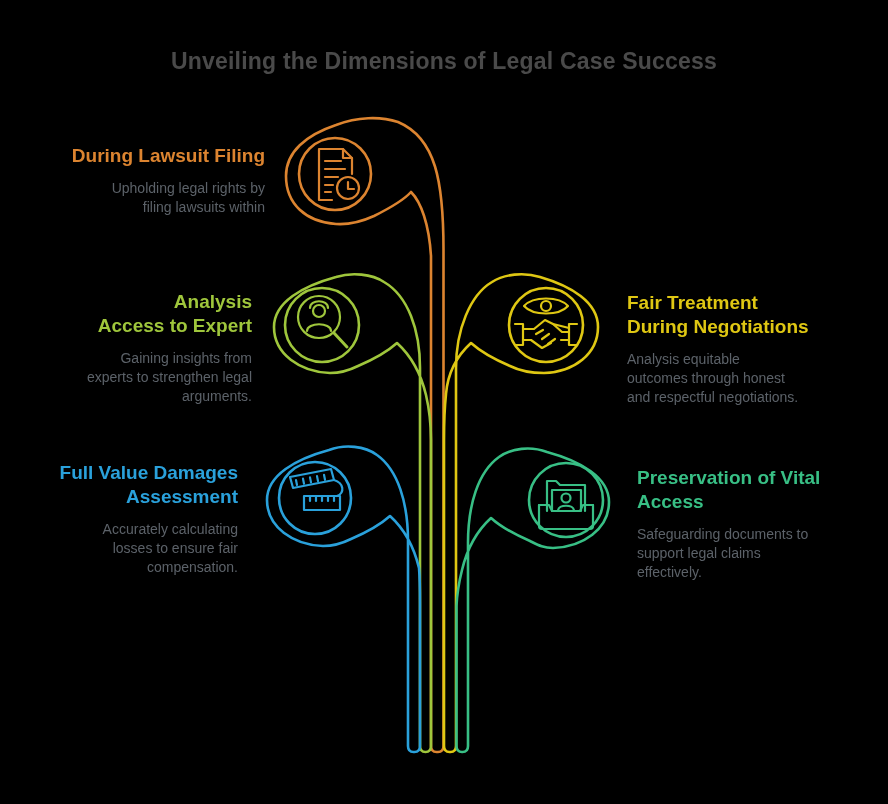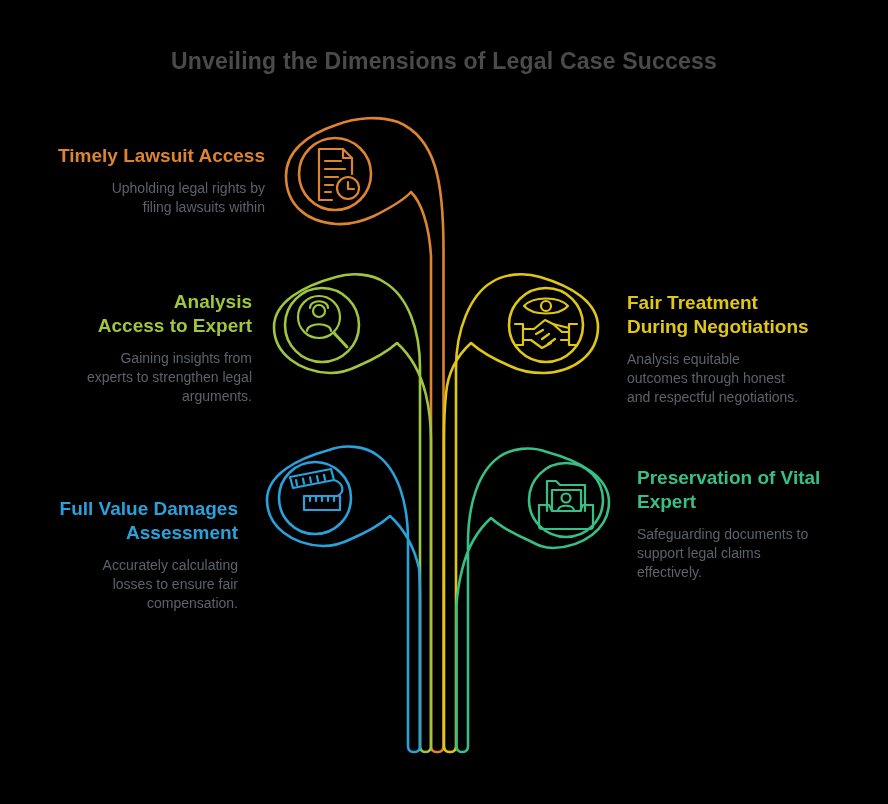--- a/index.html
+++ b/index.html
@@ -136,21 +136,21 @@
         <circle cx="566" cy="498" r="4.5"></circle>
         <path d="M 558,511 C 558,504 574,504 574,511"></path>
         <path d="M 539,505 L 539,526 Q 539,529 542,529 L 590,529 Q 593,529 593,526 L 593,505"></path>
         <path d="M 539,505 L 549,505 L 552,511 L 580,511 L 583,505 L 593,505"></path>
       </g>
     </g>
   </svg>
 
   <div class="branch-text" id="b1">
     <div class="b-title" style="color: rgb(220, 132, 48);">
-      <div>Timely Lawsuit Access</div>
+      <div>During Lawsuit Filing</div>
     </div>
     <div class="b-desc" style="color: rgb(92, 98, 105);">
       <div>Upholding legal rights by</div>
       <div>filing lawsuits within</div>
     </div>
   </div>
 
   <div class="branch-text" id="b2">
     <div class="b-title" style="color: rgb(159, 198, 60);">
       <div>Analysis</div>
@@ -169,35 +169,35 @@
       <div>During Negotiations</div>
     </div>
     <div class="b-desc" style="color: rgb(92, 98, 105);">
       <div>Analysis equitable</div>
       <div>outcomes through honest</div>
       <div>and respectful negotiations.</div>
     </div>
   </div>
 
   <div class="branch-text" id="b4">
-    <div class="b-title" style="color: rgb(42, 161, 219); margin-top: 36px;">
+    <div class="b-title" style="color: rgb(42, 161, 219);">
       <div>Full Value Damages</div>
       <div>Assessment</div>
     </div>
     <div class="b-desc" style="color: rgb(92, 98, 105);">
       <div>Accurately calculating</div>
       <div>losses to ensure fair</div>
       <div>compensation.</div>
     </div>
   </div>
 
   <div class="branch-text" id="b5">
     <div class="b-title" style="color: rgb(56, 191, 133);">
       <div>Preservation of Vital</div>
-      <div>Expert</div>
+      <div>Access</div>
     </div>
     <div class="b-desc" style="color: rgb(92, 98, 105);">
       <div>Safeguarding documents to</div>
       <div>support legal claims</div>
       <div>effectively.</div>
     </div>
   </div>
 
 </div>
 

